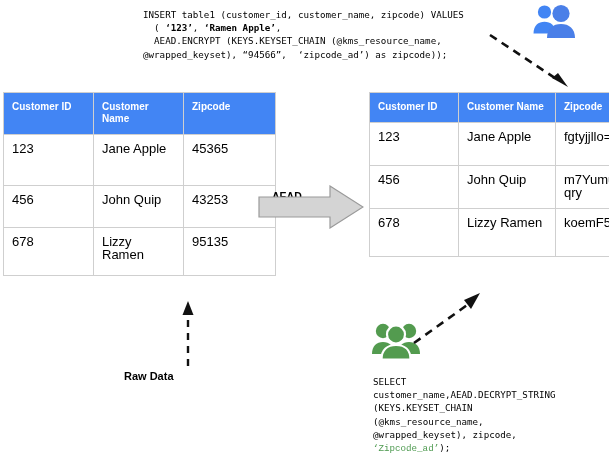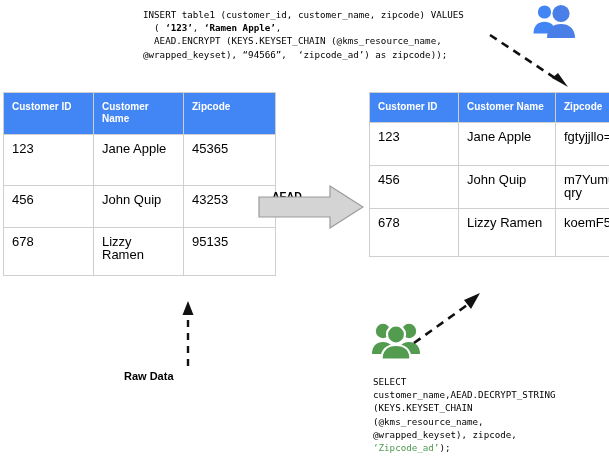--- a/index.html
+++ b/index.html
@@ -19,21 +19,21 @@
   
   .code {
     position: absolute;
     font-family: "DejaVu Sans Mono", monospace;
     font-size: 9.2px;
     line-height: 13.2px;
     white-space: pre;
     color: #000;
   }
   .code .bold { font-weight: bold; margin-top: 44px; }
-  .code .green { color: #4e9a50; }
+  .code .green { color: #4e9a50; font-family: Liberation Mono, monospace; }
 
   #insert-statement {
     left: 143px;
     top: 8px;
   }
   #select-statement {
     left: 373px;
     top: 375px;
   }
 

